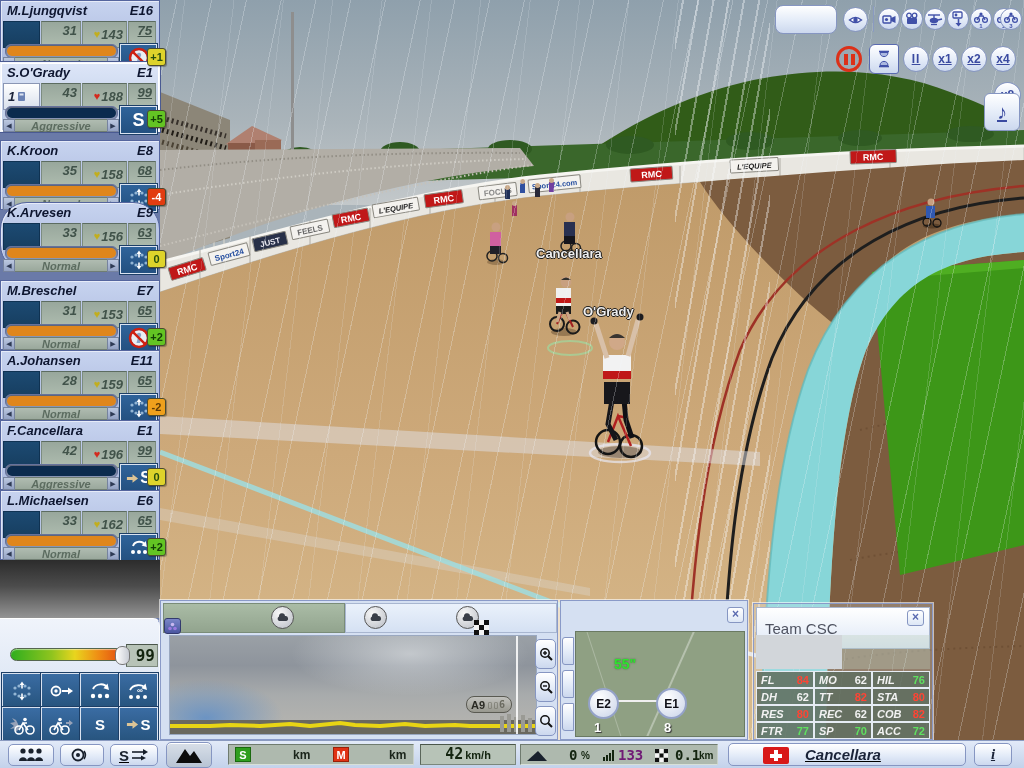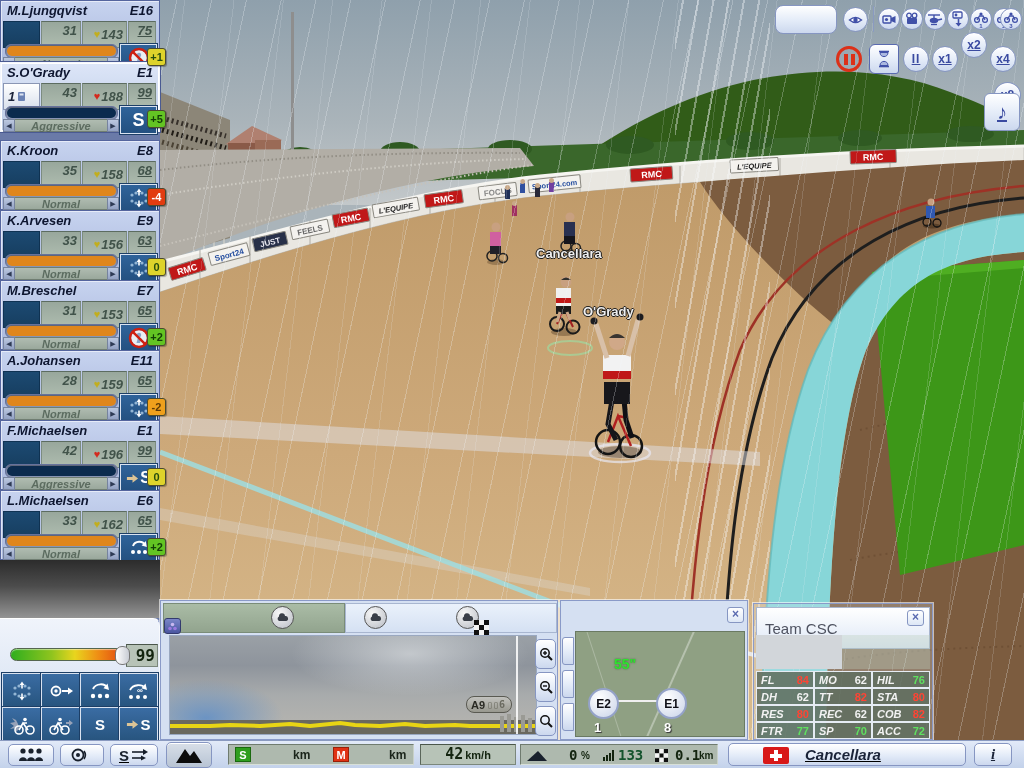--- a/index.html
+++ b/index.html
@@ -411,21 +411,21 @@
   <div class="abs btn" style="left:869px;top:44px;width:30px;height:30px;border-radius:6px 3px 3px 6px;border:1px solid #5a6ab0;">
     <svg width="14" height="18" viewBox="0 0 14 18">
         <line x1="2" y1="1.5" x2="12" y2="1.5" stroke="#4050a8" stroke-width="1.6"></line>
         <line x1="2" y1="16.5" x2="12" y2="16.5" stroke="#4050a8" stroke-width="1.6"></line>
         <path d="M3,2.5 C3,8 11,8 11,2.5 Z" fill="#aab8e0" stroke="#4050a8"></path>
         <path d="M3,15.5 C3,10 11,10 11,15.5 Z" fill="#aab8e0" stroke="#4050a8"></path>
       </svg>
   </div>
   <div class="abs btn rbtn" style="left:903px;top:46px;width:26px;height:26px;font:bold 12px 'Liberation Sans',sans-serif;color:#3a4aa0;letter-spacing:1px;">II</div>
   <div class="abs btn rbtn" style="left:932px;top:46px;width:26px;height:26px;font:bold 12px 'Liberation Sans',sans-serif;color:#3a4aa0;text-align:center;">x1</div>
-  <div class="abs btn rbtn" style="left:961px;top:32px;width:26px;height:26px;font:bold 12px 'Liberation Sans',sans-serif;color:#3a4aa0;">x2</div>
+  <div class="abs btn rbtn" style="left:961px;top:46px;width:26px;height:26px;font:bold 12px 'Liberation Sans',sans-serif;color:#3a4aa0;">x2</div>
   <div class="abs btn rbtn" style="left:990px;top:46px;width:26px;height:26px;font:bold 12px 'Liberation Sans',sans-serif;color:#3a4aa0;">x4</div>
 
   <div class="abs btn rbtn" style="left:994px;top:49px;width:27px;height:26px;font:bold 12px 'Liberation Sans',sans-serif;color:#3a4aa0;margin-top:33px;">x8</div>
 
   <div class="abs btn" style="left:984px;top:93px;width:36px;height:38px;border-radius:6px;font-size:20px;color:#3a4aa0;">
       <span>♪</span>
     </div>
 
   <div id="sidebar">
 
@@ -533,21 +533,21 @@
             </g>
             <polygon points="11,1.5 8.6,5 13.4,5" fill="#fff"></polygon>
             <rect x="10.2" y="5" width="1.6" height="3.5" fill="#fff"></rect>
             <polygon points="11,20.5 8.6,17 13.4,17" fill="#fff"></polygon>
             <rect x="10.2" y="13.5" width="1.6" height="3.5" fill="#fff"></rect>
           </svg>
       </div>
       <div class="c-badge" style="background: rgb(226, 60, 16); color: rgb(255, 255, 255);">-4</div>
     </div>
 
-    <div class="card" style="top:210px;">
+    <div class="card" style="top:202px;border-radius:27px;">
       <div class="c-head">
           <span>K.Arvesen</span>
           <span>E9</span>
         </div>
       <div class="c-stats">
         <span class="cell cbox"></span>
         <span class="cell cage">33</span>
         <span class="cell chr">
             <span class="heart" style="color: rgb(194, 174, 30);">♥</span>
             <span>156</span>
@@ -655,21 +655,21 @@
             <rect x="10.2" y="5" width="1.6" height="3.5" fill="#fff"></rect>
             <polygon points="11,20.5 8.6,17 13.4,17" fill="#fff"></polygon>
             <rect x="10.2" y="13.5" width="1.6" height="3.5" fill="#fff"></rect>
           </svg>
       </div>
       <div class="c-badge" style="background: rgb(239, 160, 28); color: rgb(92, 58, 6);">-2</div>
     </div>
 
     <div class="card" style="top:420px;">
       <div class="c-head">
-          <span>F.Michaelsen</span>
+          <span>F.Cancellara</span>
           <span>E1</span>
         </div>
       <div class="c-stats">
         <span class="cell cbox"></span>
         <span class="cell cage">42</span>
         <span class="cell chr">
             <span class="heart" style="color: rgb(212, 42, 30);">♥</span>
             <span>196</span>
           </span>
         <span class="cell cen">99</span>
@@ -1019,21 +1019,21 @@
       <span class="abs" style="left:48px;top:2px;font:bold 14px 'DejaVu Sans Mono',monospace;color:#13240f;">0</span>
       <span class="abs" style="left:60px;top:5px;font:bold 10px 'Liberation Sans',sans-serif;color:#13240f;">%</span>
       <svg class="abs" style="left:82px;top:5px;" width="12" height="11" viewBox="0 0 12 11">
           <g fill="#13240f">
             <rect x="0" y="7" width="2" height="4"></rect>
             <rect x="3" y="5" width="2" height="6"></rect>
             <rect x="6" y="3" width="2" height="8"></rect>
             <rect x="9" y="0" width="2" height="11"></rect>
           </g>
         </svg>
-      <span class="abs" style="left:97px;top:2px;font:bold 14px 'DejaVu Sans Mono',monospace;color:#14532d;">133</span>
+      <span class="abs" style="left:97px;top:2px;font:bold 14px 'DejaVu Sans Mono',monospace;color:#701a75;">133</span>
       <svg class="abs" style="left:134px;top:4px;" width="13" height="13" viewBox="0 0 15 15">
           <rect x="0" y="0" width="5" height="5" fill="#111"></rect>
           <rect x="10" y="0" width="5" height="5" fill="#111"></rect>
           <rect x="5" y="5" width="5" height="5" fill="#111"></rect>
           <rect x="0" y="10" width="5" height="5" fill="#111"></rect>
           <rect x="10" y="10" width="5" height="5" fill="#111"></rect>
           <rect x="5" y="0" width="5" height="5" fill="#f4f4f4"></rect>
           <rect x="0" y="5" width="5" height="5" fill="#f4f4f4"></rect>
           <rect x="10" y="5" width="5" height="5" fill="#f4f4f4"></rect>
           <rect x="5" y="10" width="5" height="5" fill="#f4f4f4"></rect>

